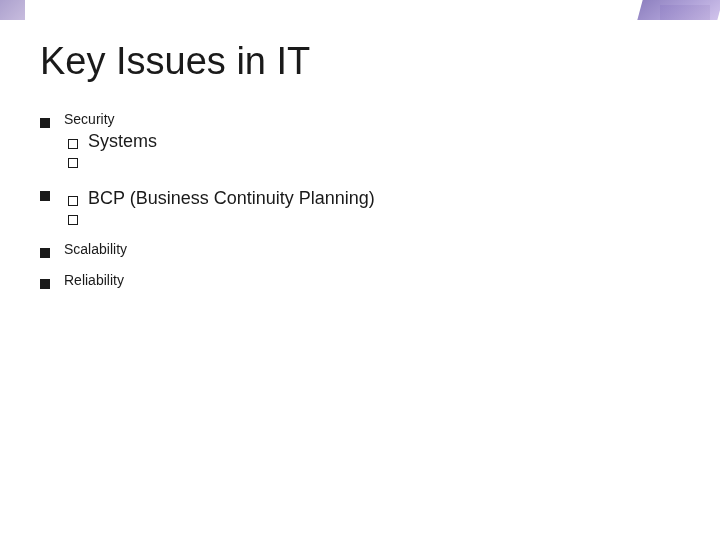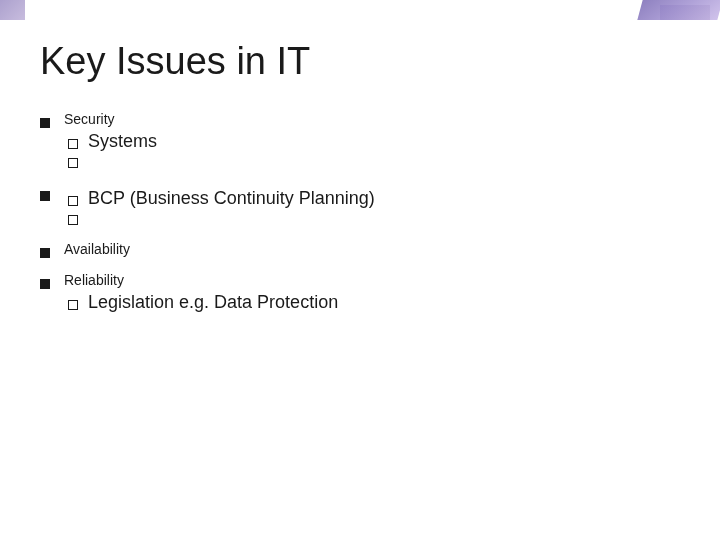--- a/index.html
+++ b/index.html
@@ -182,32 +182,26 @@
           <li>
             <span class="sub-bullet"></span>
           </li>
         </ul>
       </div>
     </li>
 
     <li>
       <span class="bullet-square"></span>
       <div class="main-item-content">
-        <span class="main-item-label">Availability</span>
+        <span class="main-item-label">Scalability</span>
       </div>
     </li>
 
 
     <li>
       <span class="bullet-square"></span>
       <div class="main-item-content">
         <span class="main-item-label">Reliability</span>
-        <ul class="sub-list">
-          <li>
-            <span class="sub-bullet"></span>
-            <span>Legislation e.g. Data Protection</span>
-          </li>
-        </ul>
       </div>
     </li>
 
   </ul>
 </div>
 
 </body></html>

